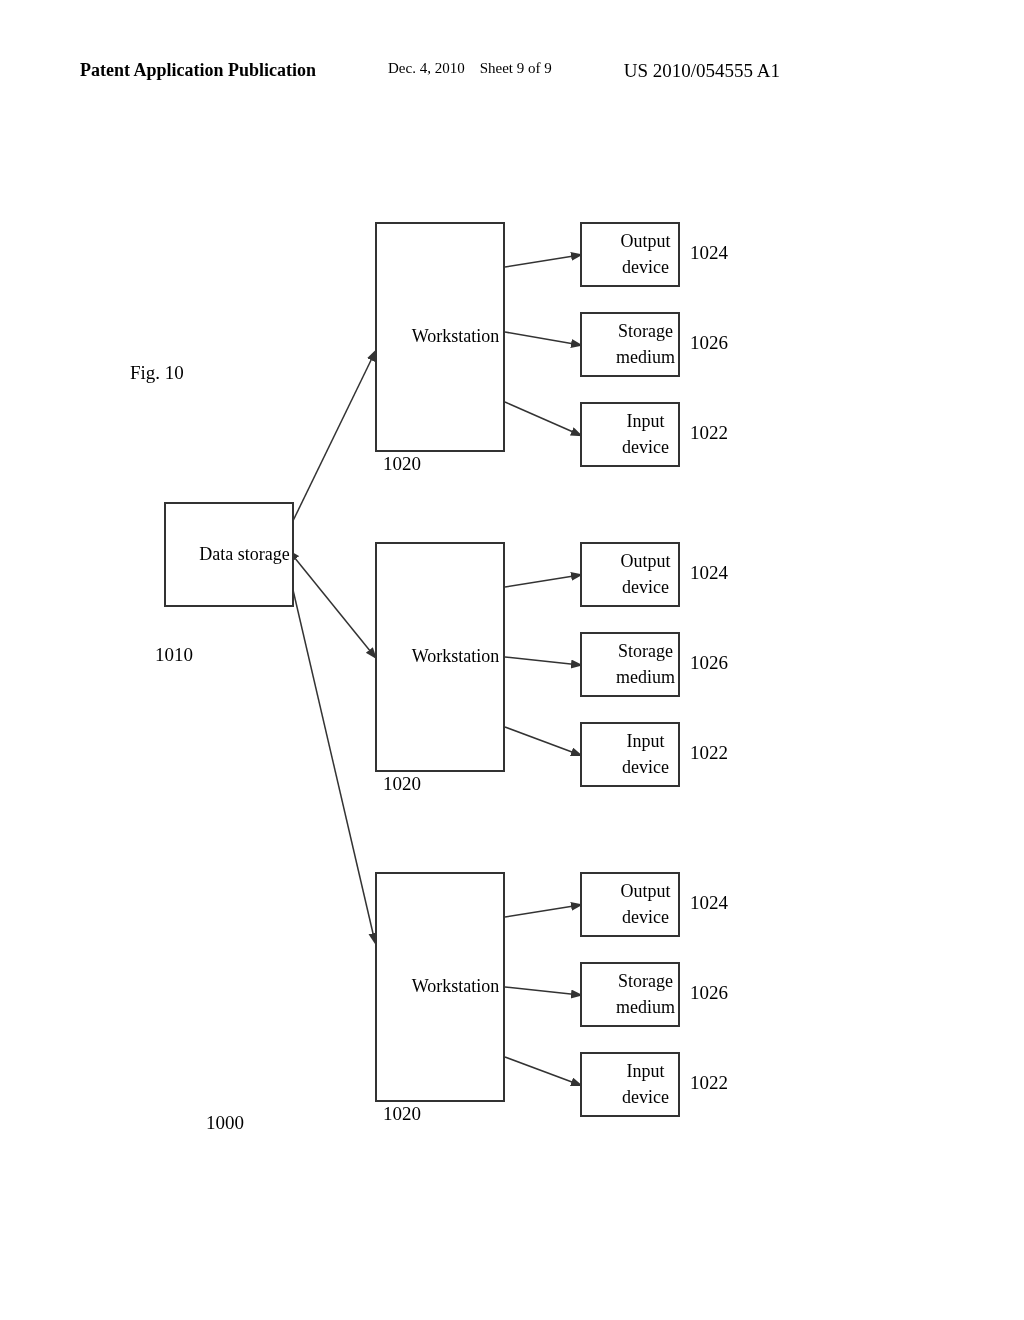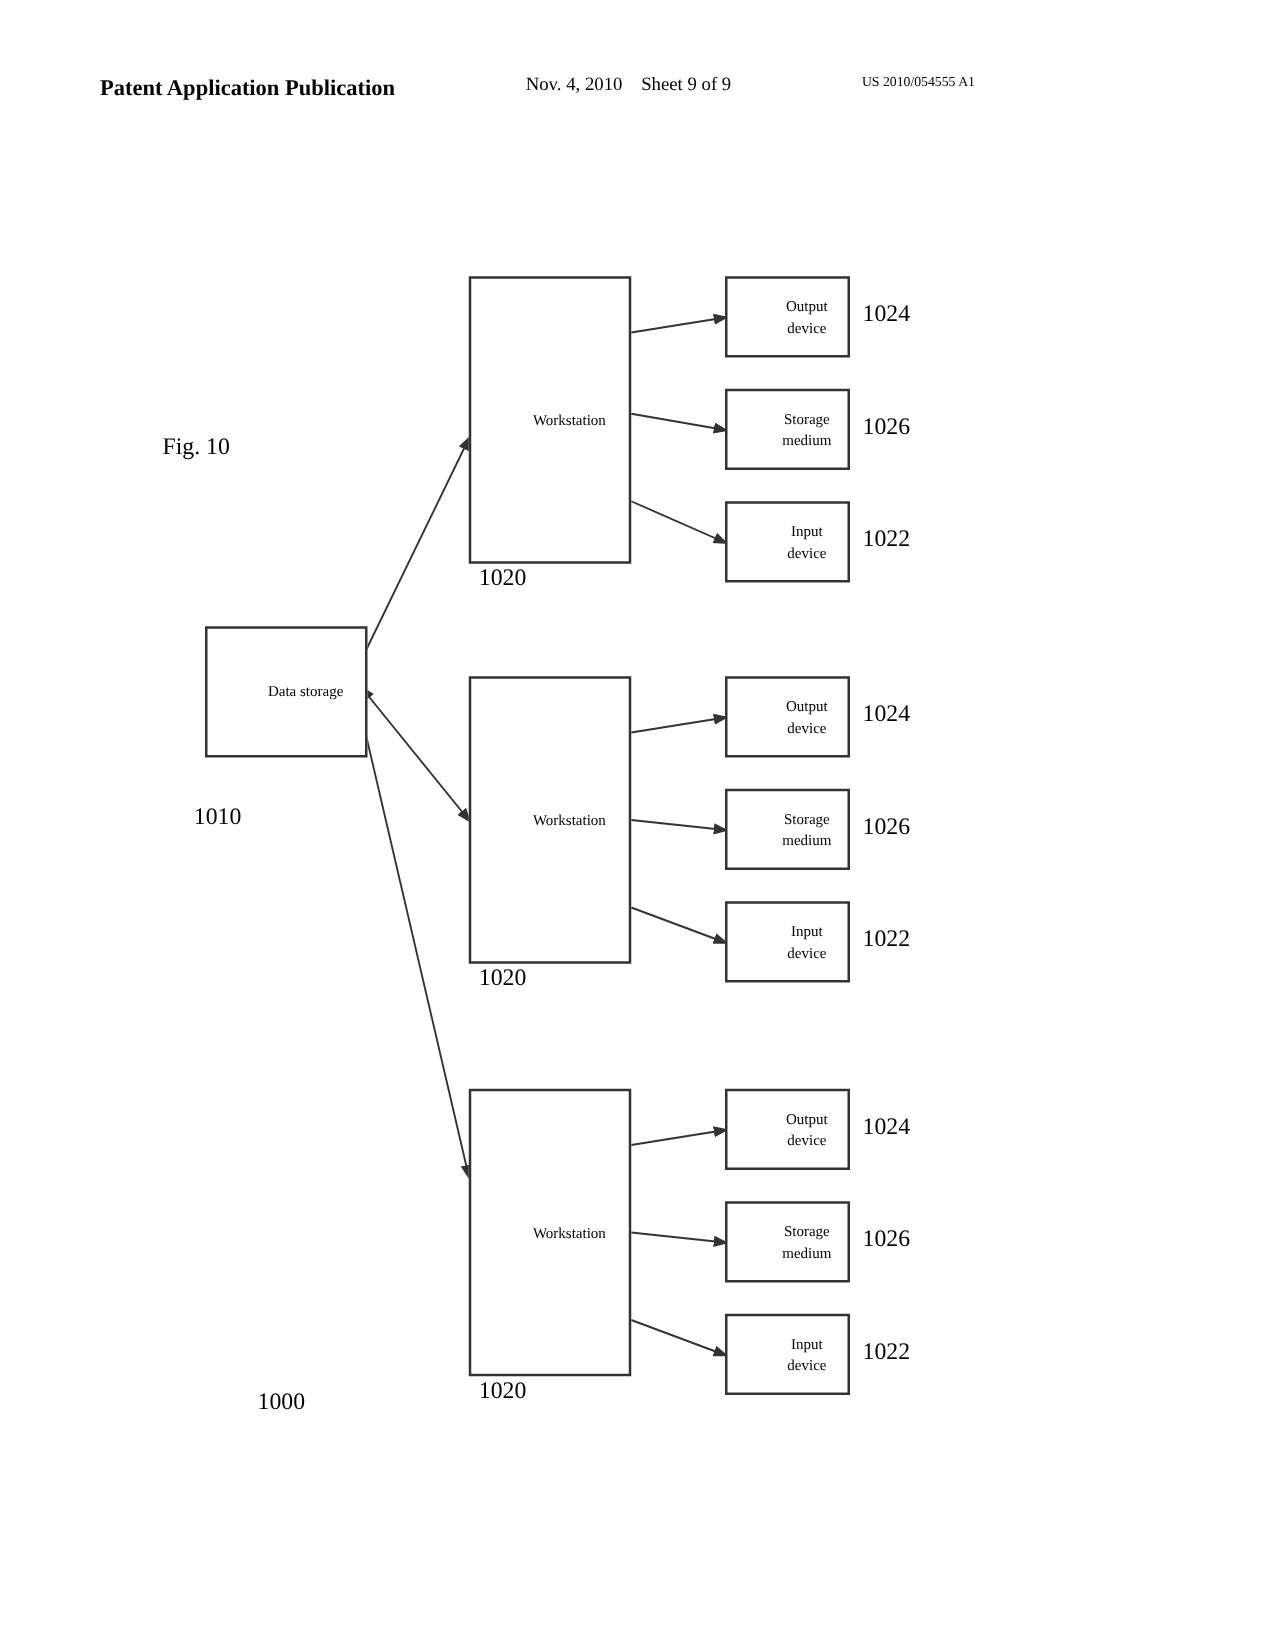--- a/index.html
+++ b/index.html
@@ -31,40 +31,40 @@
       font-size: 18px;
       font-weight: bold;
     }
 
     .header-center {
       font-size: 15px;
       text-align: center;
     }
 
     .header-right {
-      font-size: 11px;
+      font-size: 19px;
       text-align: right;
     }
 
     .diagram-area {
       position: relative;
       width: 100%;
       height: 1150px;
     }
 
     
     .box {
       position: absolute;
       border: 2px solid #333;
       background: #fff;
       display: flex;
       align-items: center;
       justify-content: center;
       text-align: center;
-      font-size: 12px;
+      font-size: 18px;
       line-height: 1.4;
       padding-left: 31px;
     }
 
     .label {
       position: absolute;
       font-size: 19px;
     }
 
     svg.arrows {
@@ -77,21 +77,21 @@
     }
   </style>
 </head>
 <body>
 
 <div class="page">
 
   <div class="header">
     <div class="header-left">Patent Application Publication</div>
     <div class="header-center">
-      <span>Nov. 4, 2010</span>&nbsp;&nbsp;&nbsp;
+      <span>Dec. 4, 2010</span>&nbsp;&nbsp;&nbsp;
       <span>Sheet 9 of 9</span>
     </div>
     <div class="header-right">US 2010/054555 A1</div>
   </div>
 
   <div class="diagram-area">
 
     <svg class="arrows">
 
       <line x1="210" y1="415" x2="295" y2="240" stroke="#333" stroke-width="1.5" marker-end="url(#arrow)"></line>
@@ -121,21 +121,21 @@
       <defs>
         <marker id="arrow" markerWidth="8" markerHeight="8" refX="6" refY="3" orient="auto">
           <path d="M0,0 L0,6 L8,3 z" fill="#333"></path>
         </marker>
         <marker id="arrowback" markerWidth="8" markerHeight="8" refX="2" refY="3" orient="auto">
           <path d="M8,0 L8,6 L0,3 z" fill="#333"></path>
         </marker>
       </defs>
     </svg>
 
-    <div class="label" style="left:50px; top:236px;text-align:center;">Fig. 10</div>
+    <div class="label" style="left:50px; top:250px;text-align:center;">Fig. 10</div>
 
     <div class="box" style="left:84px; top:390px; width:130px; height:105px;">
       <span>Data storage</span>
     </div>
 
     <div class="label" style="left:75px; top:496px;margin-top:36px;">1010</div>
 
     <div class="box" style="left:295px; top:110px; width:130px; height:230px;">
       <span>Workstation</span>
     </div>

